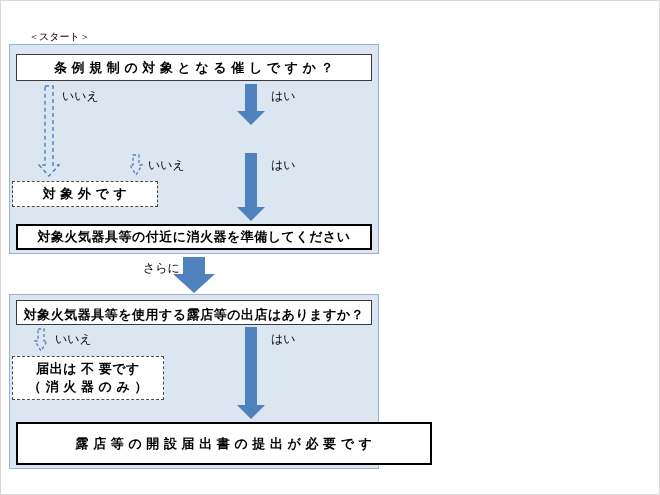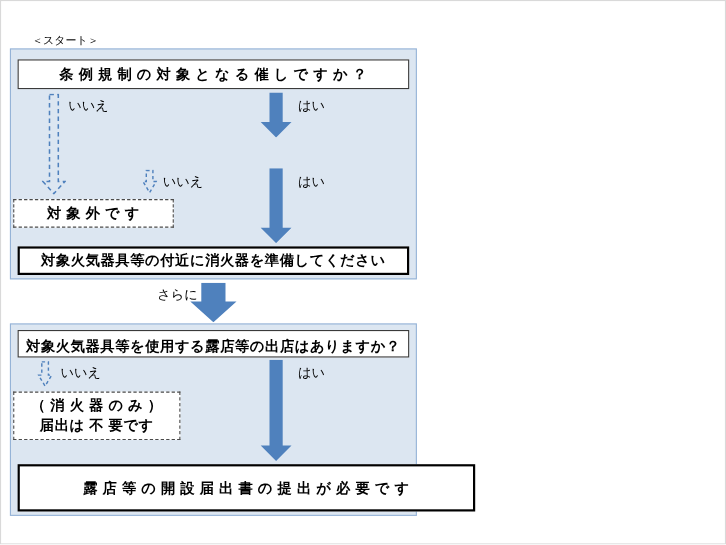--- a/index.html
+++ b/index.html
@@ -81,22 +81,22 @@
       <path d="M4 1 H10 V13 H13 L7 23 L1 13 H4 Z" fill="none" stroke="#4f81bd" stroke-width="1.3" stroke-dasharray="3 2.5"></path>
     </svg>
     <div class="lbl" style="left:45px; top:36px;">いいえ</div>
 
     <svg class="arrow" style="left:226px; top:32px;" width="30" height="92" viewBox="0 0 30 92">
       <path d="M9 0 H21 V78 H29 L15 92 L1 78 H9 Z" fill="#4f81bd"></path>
     </svg>
     <div class="lbl" style="left:261px; top:36px;">はい</div>
 
     <div class="qbox dashedbox" style="left:2px; top:61px; width:152px; height:44px;">
+      <span>届出は 不 要です</span>
       <span>（ 消 火 器 の み ）</span>
-      <span>届出は 不 要です</span>
     </div>
 
     <div class="qbox result" style="left:6px; top:127px; width:416px; height:43px;">
       <span>露 店 等 の 開 設 届 出 書 の 提 出 が 必 要 で す</span>
     </div>
   </div>
 
 </div>
 
 </body></html>

